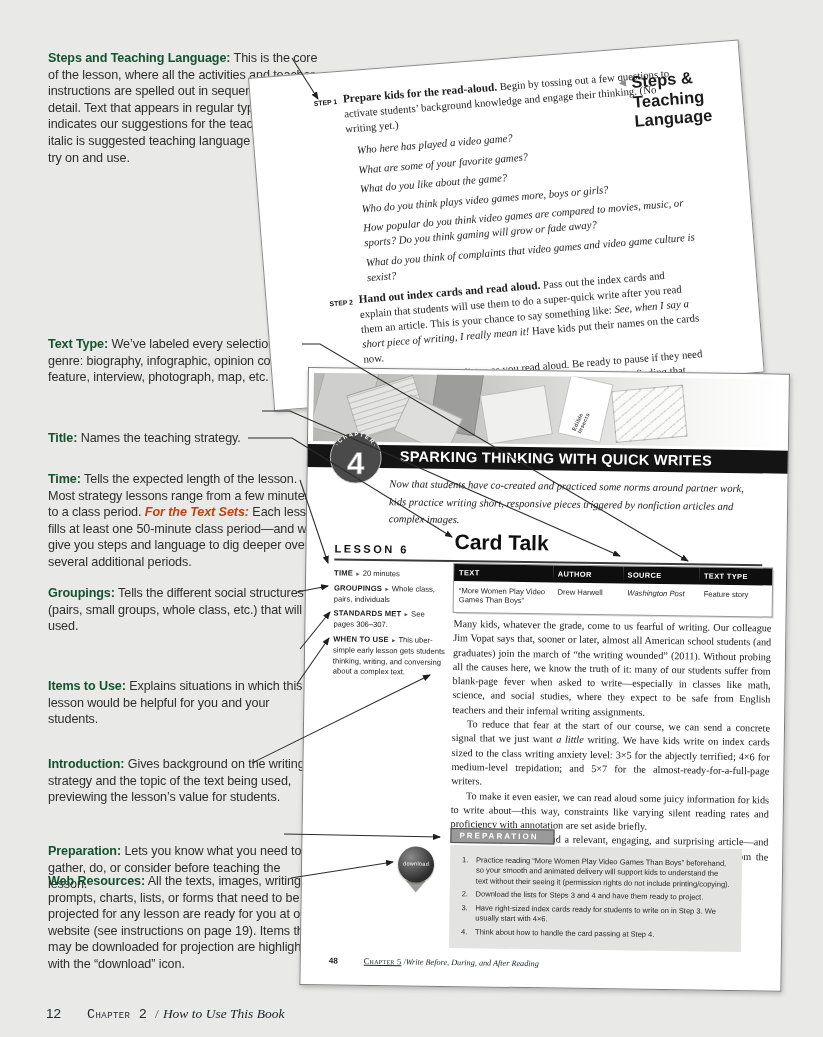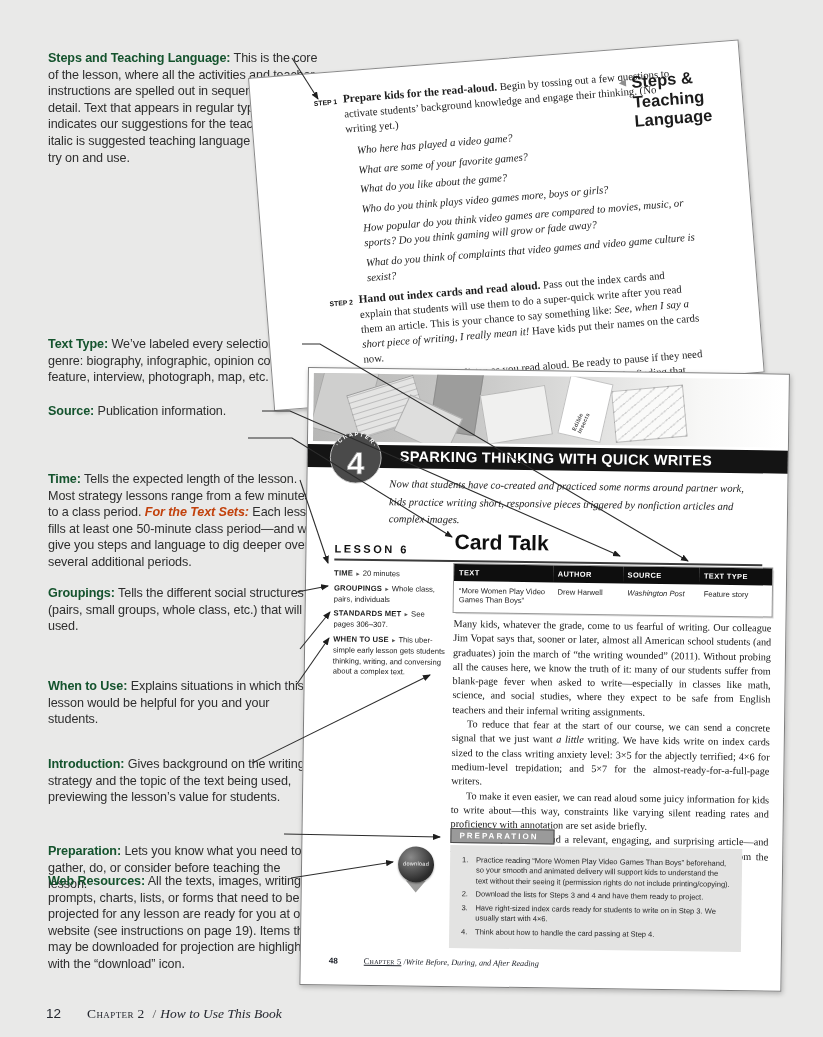--- a/index.html
+++ b/index.html
@@ -102,53 +102,53 @@
 
   .lp-footer { position:absolute; left:28px; top:588px; font-size:8.2px; color:#20242c;
                font-family:"Liberation Serif", serif; }
   .lp-footer .pg { font-family:"Liberation Sans", sans-serif; font-weight:bold; margin-right:26px; }
   .lp-footer .ch { font-variant:small-caps; letter-spacing:.3px;text-decoration:underline; }
   .lp-footer .it { font-style:italic; }
 
   
   .main-footer { position:absolute; left:46px; top:1006px; font-size:13.5px; color:#23262e; }
   .main-footer .pg { font-weight:normal; font-family:"Liberation Sans", sans-serif; margin-right:26px; }
-  .main-footer .ch { font-family:Liberation Serif, serif; font-variant:small-caps; letter-spacing:.4px; }
+  .main-footer .ch { font-family:Liberation Mono, monospace; font-variant:small-caps; letter-spacing:.4px; }
   .main-footer .sep { font-family:"Liberation Serif", serif; color:#555; margin:0 4px; }
   .main-footer .it { font-family:"Liberation Serif", serif; font-style:italic; }
 </style>
 </head>
 <body>
 
 <div id="canvas">
 
   <div class="ann" style="top:50px;">
     <b>Steps and Teaching Language:</b>
     <span>This is the core of the lesson, where all the activities and teacher instructions are spelled out in sequence and in detail. Text that appears in regular typeface indicates our suggestions for the teacher. Text in italic is suggested teaching language that you can try on and use.</span>
   </div>
   <div class="ann" style="top:336px;">
     <b>Text Type:</b>
     <span>We’ve labeled every selection by genre: biography, infographic, opinion column, feature, interview, photograph, map, etc.</span>
   </div>
-  <div class="ann" style="top:403px;">
-    <b>Source:</b>
-    <span>Publication information.</span>
+  <div class="ann" style="top:430px;">
+    <b>Title:</b>
+    <span>Names the teaching strategy.</span>
   </div>
   <div class="ann" style="top:471px;">
     <b>Time:</b>
     <span>Tells the expected length of the lesson. Most strategy lessons range from a few minutes to a class period.</span>
     <b class="bi">For the Text Sets:</b>
     <span>Each lesson fills at least one 50-minute class period—and we give you steps and language to dig deeper over several additional periods.</span>
   </div>
   <div class="ann" style="top:585px;">
     <b>Groupings:</b>
     <span>Tells the different social structures (pairs, small groups, whole class, etc.) that will be used.</span>
   </div>
   <div class="ann" style="top:678px;">
-    <b>When to Use:</b>
+    <b>Items to Use:</b>
     <span>Explains situations in which this lesson would be helpful for you and your students.</span>
   </div>
   <div class="ann" style="top:756px;">
     <b>Introduction:</b>
     <span>Gives background on the writing strategy and the topic of the text being used, previewing the lesson’s value for students.</span>
   </div>
   <div class="ann" style="top:824px;margin-top:19px;">
     <b>Preparation:</b>
     <span>Lets you know what you need to gather, do, or consider before teaching the lesson.</span>
   </div>

